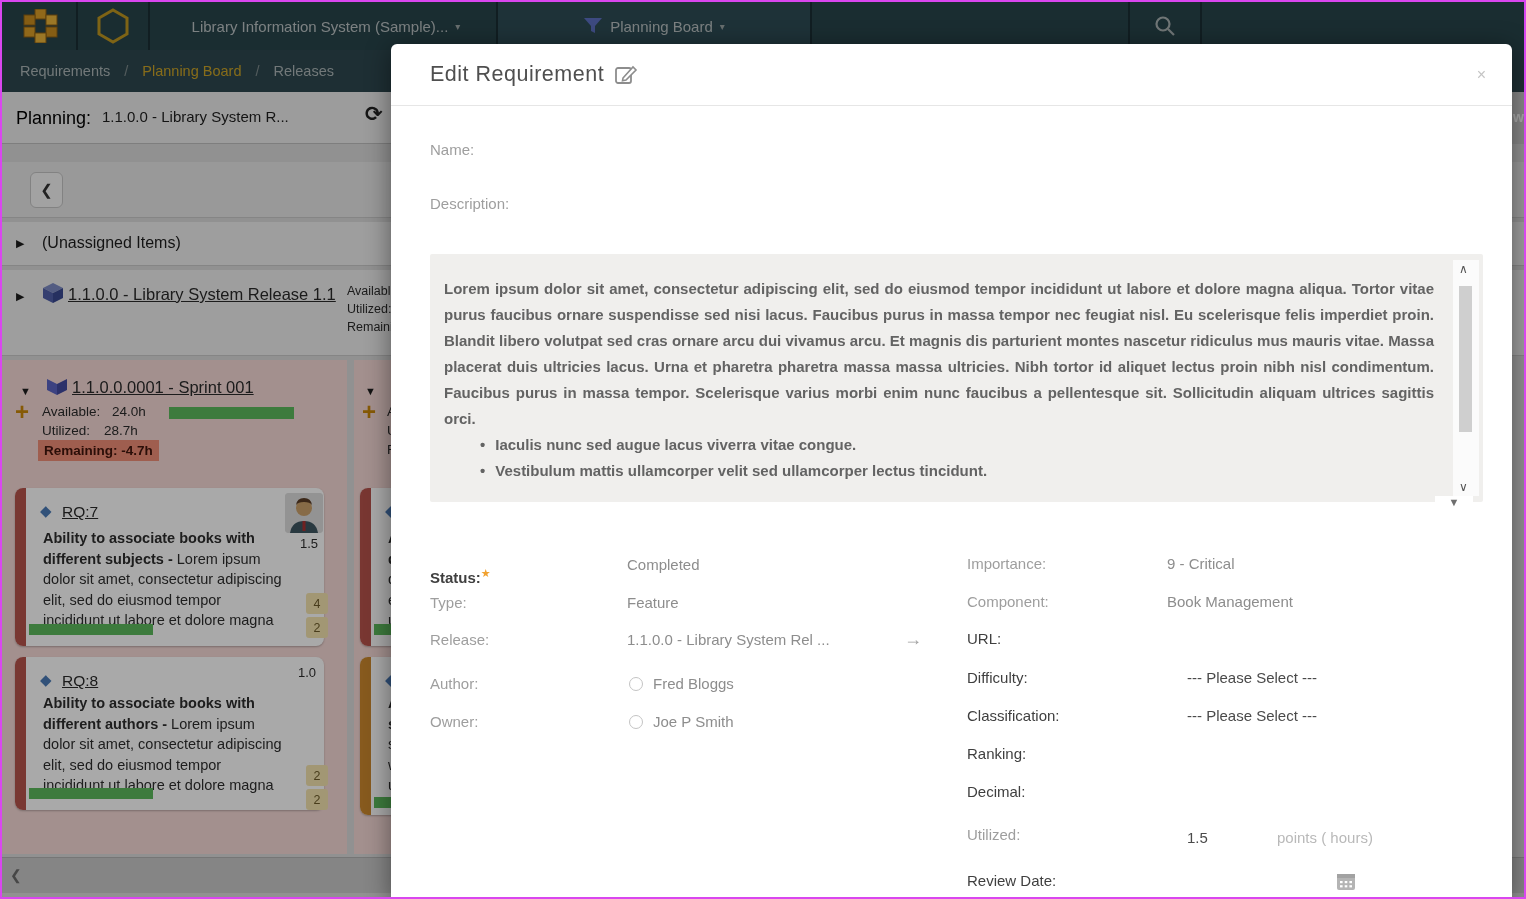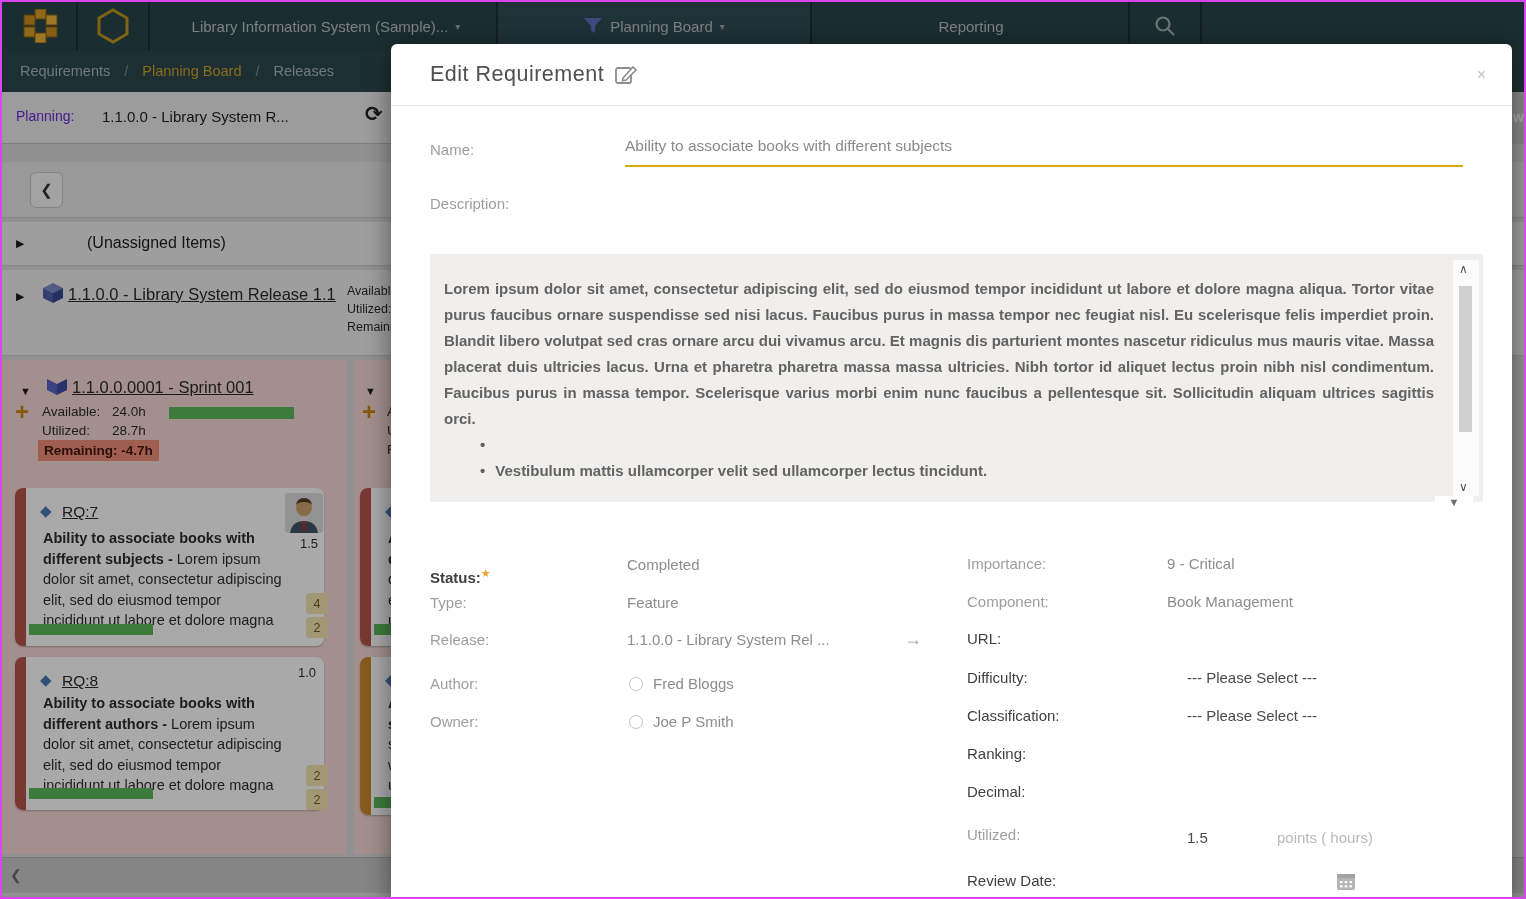--- a/index.html
+++ b/index.html
@@ -17,34 +17,34 @@
   .nav-search { position:absolute; top:0; height:48px; display:flex; align-items:center; justify-content:center; border-left:2px solid #1a2d33; border-right:2px solid #1a2d33; }
 
   
   .breadcrumb { position:absolute; left:0; top:48px; width:1526px; height:42px; background:#2d474e; display:flex; align-items:center; font-size:14.5px; color:#aab4b5; }
   .crumb { cursor:pointer; }
   .crumb.active { color:#c9a227; }
   .crumb-sep { color:#7d8a8c; margin:0 14px; }
 
   
   .toolbar { position:absolute; left:0; top:90px; width:1526px; height:52px; background:#e9e9e9; border-bottom:1px solid #bdbdbd; }
-  .t-label { position:absolute; left:14px; top:16px; font-size:14px; color:#6d28d9; }
+  .t-label { position:absolute; left:14px; top:16px; font-size:18px; color:#000000; }
   .t-value { position:absolute; left:100px; top:16px; font-size:15px; color:#1e1e1e; }
   .t-refresh { position:absolute; left:363px; top:10px; font-size:21px; font-weight:bold; color:#222; }
   .t-frag { position:absolute; left:1506px; top:0; width:20px; height:52px; background:#c9c9c9; color:#fdfdfd; font-size:14px; font-weight:bold; padding:17px 0 0 5px; }
 
   
   .board { position:absolute; left:0; top:142px; width:1526px; height:757px; background:#d9d9d9; }
   .row-header { position:absolute; left:0; top:18px; width:1526px; height:56px; background:#e4e4e4; border-bottom:1px solid #c6c6c6; }
   .collapse-btn { position:absolute; left:28px; top:10px; width:33px; height:36px; background:#f2f2f2; border:1px solid #c2c2c2; border-radius:6px; color:#333; font-size:15px; display:flex; align-items:center; justify-content:center; }
   .row-unassigned { position:absolute; left:0; top:78px; width:1526px; height:44px; background:#ececec; border-bottom:1px solid #c6c6c6; }
   .row-release { position:absolute; left:0; top:126px; width:1526px; height:86px; background:#ececec; border-bottom:1px solid #c6c6c6; }
   .tri { font-size:11px; color:#1d1d1d; }
   .exp-tri { position:absolute; }
-  .grp-label { position:absolute; font-size:16px; color:#1d1d1d;margin-left:45px; }
+  .grp-label { position:absolute; font-size:16px; color:#1d1d1d; }
   .link { text-decoration:underline; color:#2a2a2a; }
   .rel-link { position:absolute; left:66px; top:15px; font-size:16.5px; }
   .meta-col { position:absolute; left:345px; top:12px; font-size:12.5px; color:#2b2b2b; line-height:18px; white-space:nowrap; }
 
   .sprint-col { position:absolute; top:216px; width:345px; height:494px; background:#f3d7d4; }
   .sprint-col.c1 { left:0; }
   .sprint-col.c2 { left:352px; width:346px; }
   .sprint-head { position:relative; width:100%; height:112px; }
   .sp-tri { position:absolute; left:18px; top:25px; }
   .sp-icon { position:absolute; left:44px; top:16px; }
@@ -127,23 +127,20 @@
       <span>Library Information System (Sample)...</span>
       <span class="caret">▾</span>
     </div>
     <div class="nav-item active" style="left:494px;width:316px;">
       <svg width="20" height="18" viewBox="0 0 20 18">
         <polygon points="1,1 19,1 12,9 12,16 8,14 8,9" fill="#5b6fc0"></polygon>
       </svg>
       <span>Planning Board</span>
       <span class="caret">▾</span>
     </div>
-    <div class="nav-item" style="left:812px;width:314px;">
-      <span>Reporting</span>
-    </div>
     <div class="nav-search" style="left:1126px;width:74px;">
       <svg width="22" height="22" viewBox="0 0 22 22">
         <circle cx="9" cy="9" r="6.5" fill="none" stroke="#a7b0b1" stroke-width="2.2"></circle>
         <line x1="14" y1="14" x2="20" y2="20" stroke="#a7b0b1" stroke-width="2.2"></line>
       </svg>
     </div>
   </div>
 
   <div class="breadcrumb">
     <span style="margin-left:18px;" class="crumb">Requirements</span>
@@ -194,21 +191,21 @@
         <svg class="sp-icon" width="22" height="20" viewBox="0 0 22 20">
           <polygon points="1,3 11,8 11,19 1,14" fill="#5a63c0"></polygon>
           <polygon points="21,3 11,8 11,19 21,14" fill="#414a9e"></polygon>
         </svg>
         <span class="sp-link link">1.1.0.0.0001 - Sprint 001</span>
         <span class="sp-plus">+</span>
         <span class="sp-metric" style="left:40px;top:44px;">Available:</span>
         <span class="sp-metric" style="left:110px;top:44px;">24.0h</span>
         <div class="sp-bar"></div>
         <span class="sp-metric" style="left:40px;top:63px;">Utilized:</span>
-        <span class="sp-metric" style="left:110px;top:63px;text-align:center;">28.7h</span>
+        <span class="sp-metric" style="left:102px;top:63px;text-align:center;">28.7h</span>
         <span class="sp-remaining">
           <span>Remaining:</span>
           <span>-4.7h</span>
         </span>
       </div>
 
       <div class="card" style="left:13px;top:128px;height:158px;">
         <div class="card-accent acc-red"></div>
         <span class="card-diamond">◆</span>
         <span class="card-id link">RQ:7</span>
@@ -293,31 +290,29 @@
         <span>Edit Requirement</span>
         <svg width="24" height="24" viewBox="0 0 24 24">
           <rect x="2" y="5" width="15" height="15" rx="2" fill="none" stroke="#8d8d8d" stroke-width="1.8"></rect>
           <path d="M9 15 L19 4 L22 7 L12 17 L8.5 17.8 Z" fill="#fff" stroke="#8d8d8d" stroke-width="1.6"></path>
         </svg>
       </div>
       <span class="m-close">×</span>
     </div>
 
     <span class="lbl lbl-gray" style="left:39px;top:97px;">Name:</span>
-    <div class="name-input">
-      <span>Ability to associate books with different subjects</span>
-    </div>
 
     <span class="lbl lbl-gray" style="left:39px;top:151px;">Description:</span>
 
     <div class="desc-box">
       <div class="desc-content">
         <div>Lorem ipsum dolor sit amet, consectetur adipiscing elit, sed do eiusmod tempor incididunt ut labore et dolore magna aliqua. Tortor vitae purus faucibus ornare suspendisse sed nisi lacus. Faucibus purus in massa tempor nec feugiat nisl. Eu scelerisque felis imperdiet proin. Blandit libero volutpat sed cras ornare arcu dui vivamus arcu. Et magnis dis parturient montes nascetur ridiculus mus mauris vitae. Massa placerat duis ultricies lacus. Urna et pharetra pharetra massa massa ultricies. Nibh tortor id aliquet lectus proin nibh nisl condimentum. Faucibus purus in massa tempor. Scelerisque varius morbi enim nunc faucibus a pellentesque sit. Sollicitudin aliquam ultrices sagittis orci.</div>
         <div class="desc-bullet-row">
           <span class="dot">•</span>
+          <span>Iaculis nunc sed augue lacus viverra vitae congue.</span>
         </div>
         <div class="desc-bullet-row">
           <span class="dot">•</span>
           <span>Vestibulum mattis ullamcorper velit sed ullamcorper lectus tincidunt.</span>
         </div>
       </div>
       <div class="desc-scroll">
         <span class="up">∧</span>
         <div class="desc-thumb"></div>
         <span class="down">∨</span>

